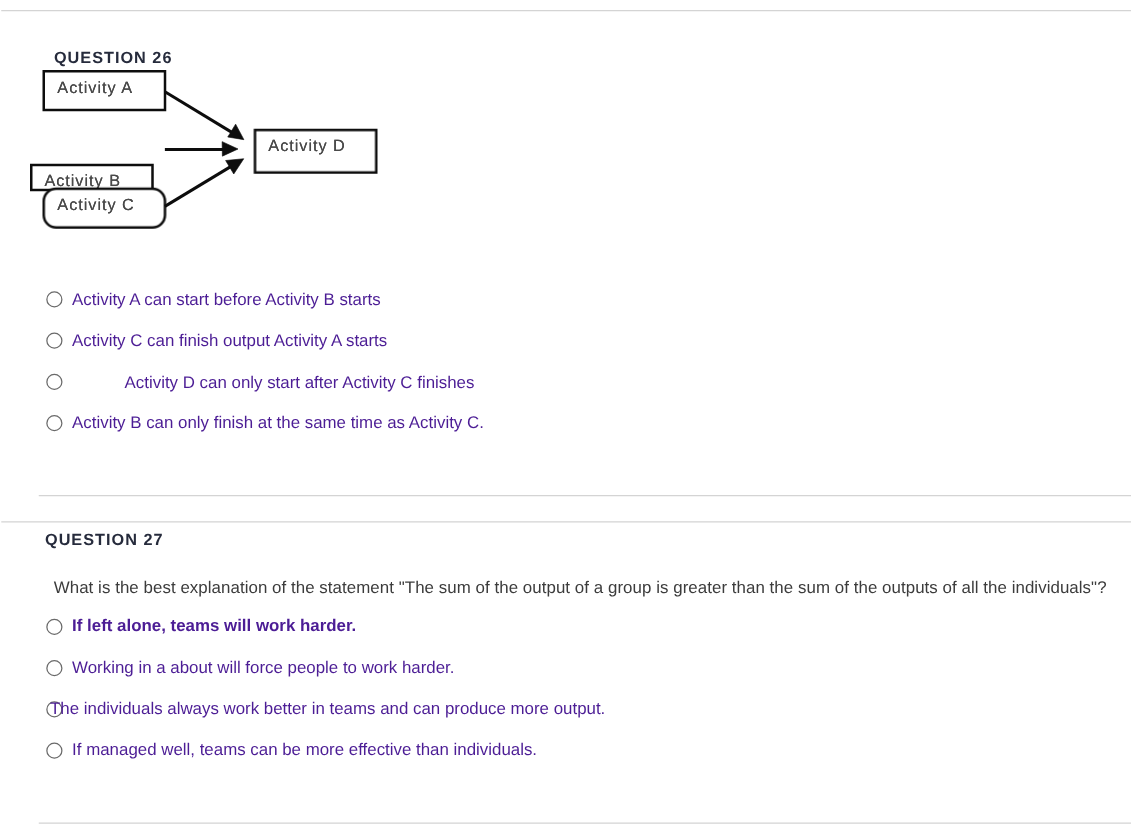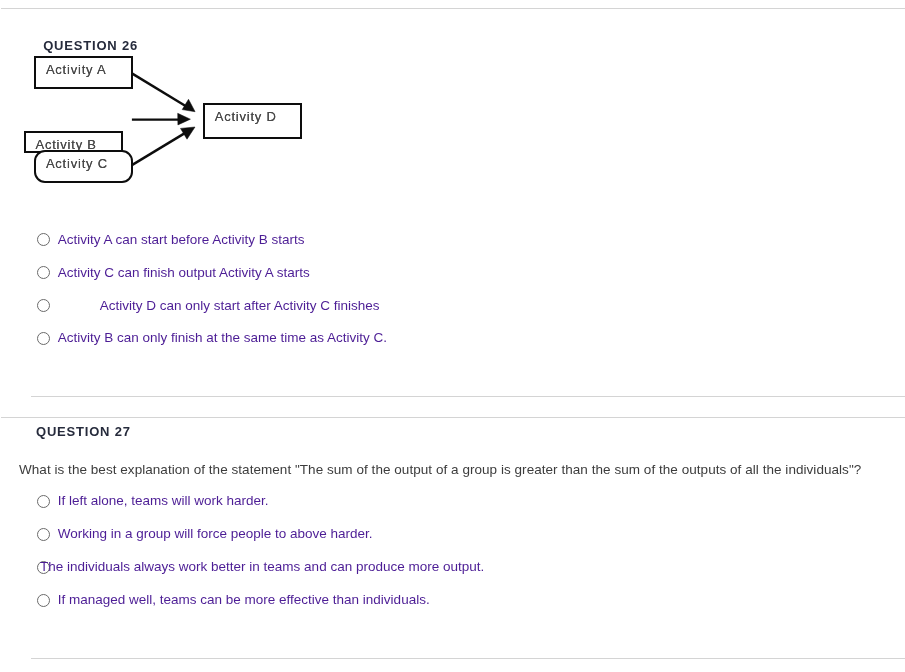--- a/index.html
+++ b/index.html
@@ -54,27 +54,27 @@
     <div class="opt" style="left:57.7px;top:264.5px;">Activity C can finish output Activity A starts</div>
     <div class="radio" style="left:36.5px;top:299.0px;"></div>
     <div class="opt" style="left:57.7px;top:297.5px;margin-left:42px;">Activity D can only start after Activity C finishes</div>
     <div class="radio" style="left:36.5px;top:332.0px;"></div>
     <div class="opt" style="left:57.7px;top:330.2px;">Activity B can only finish at the same time as Activity C.</div>
   </div>
 
   <div class="rule" style="left:30.8px;top:396.3px;width:874.2px;"></div>
   <div class="rule" style="left:0.9px;top:417.3px;width:904.1px;"></div>
   <div class="qlabel" style="left:36px;top:423.8px;">QUESTION 27</div>
-  <div class="qtext" style="left:19px;top:461.5px;text-align:center;">What is the best explanation of the statement "The sum of the output of a group is greater than the sum of the outputs of all the individuals"?</div>
+  <div class="qtext" style="left:43px;top:461.5px;text-align:center;">What is the best explanation of the statement "The sum of the output of a group is greater than the sum of the outputs of all the individuals"?</div>
 
   <div>
     <div class="radio" style="left:36.5px;top:494.9px;"></div>
-    <div class="opt" style="left:57.7px;top:493.2px;">If left alone, teams will work harder.</div>
+    <div class="opt" style="left:57.7px;top:493.2px;font-weight:bold;">If left alone, teams will work harder.</div>
     <div class="radio" style="left:36.5px;top:527.9px;"></div>
-    <div class="opt" style="left:57.7px;top:525.9px;">Working in a group will force people to above harder.</div>
+    <div class="opt" style="left:57.7px;top:525.9px;">Working in a about will force people to work harder.</div>
     <div class="radio" style="left:36.5px;top:560.9px;"></div>
     <div class="opt" style="left:40px;top:559px;">The individuals always work better in teams and can produce more output.</div>
     <div class="radio" style="left:36.5px;top:593.9px;"></div>
     <div class="opt" style="left:57.7px;top:591.9px;">If managed well, teams can be more effective than individuals.</div>
   </div>
 
   <div class="rule" style="left:30.8px;top:658.4px;width:874.2px;"></div>
 </div>
 
 </body></html>

